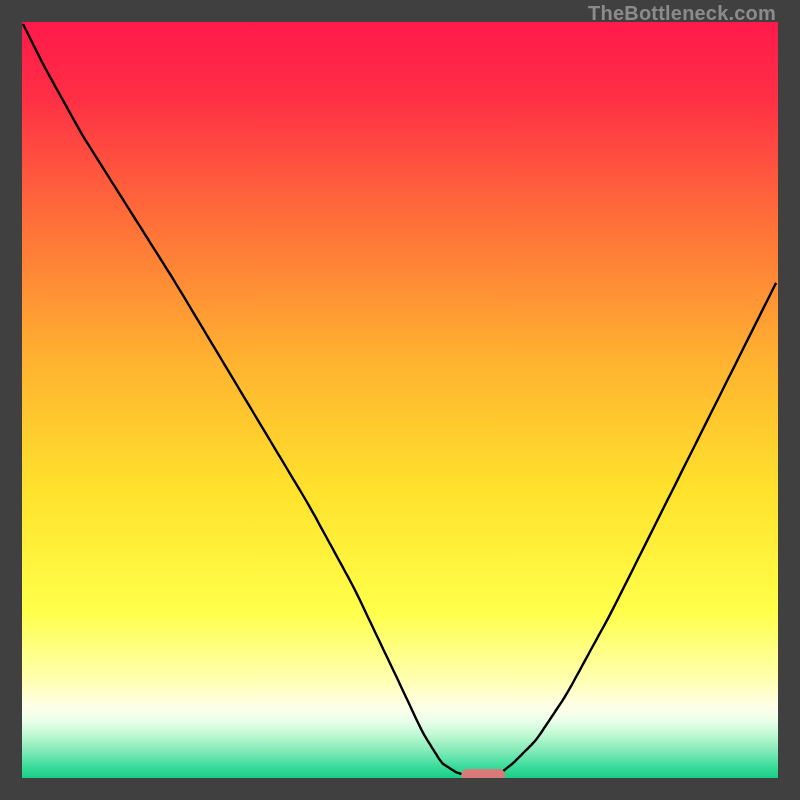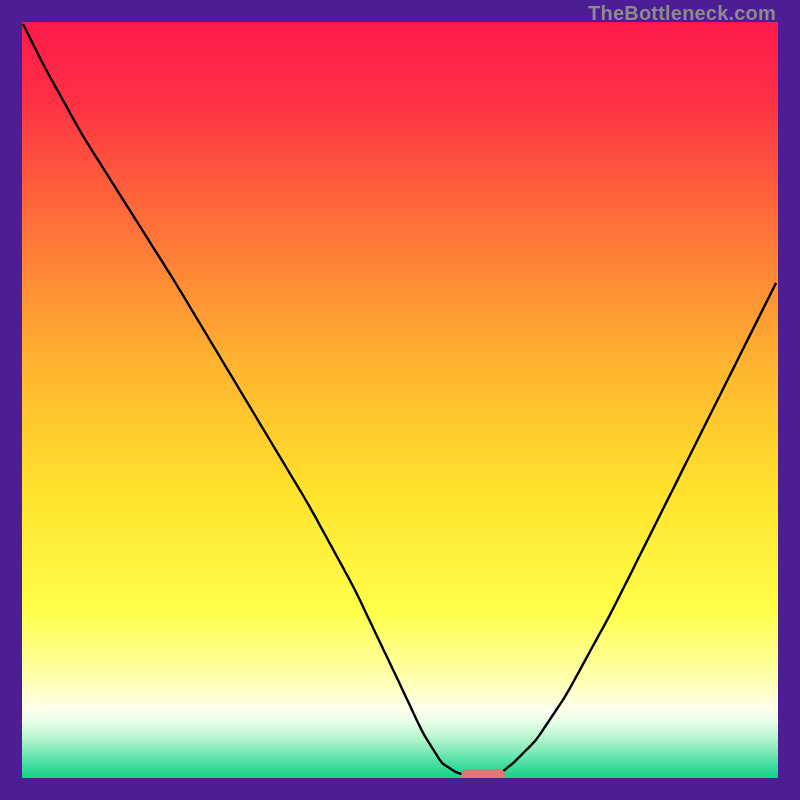--- a/index.html
+++ b/index.html
@@ -9,21 +9,21 @@
     height: 800px;
     background: #000;
     overflow: hidden;
   }
   .frame {
     position: absolute;
     left: 0;
     top: 0;
     width: 800px;
     height: 800px;
-    background: #4c1d95;
+    background: #404040;
   }
   .plot-wrap {
     position: absolute;
     left: 22px;
     top: 22px;
     width: 756px;
     height: 756px;
   }
   .watermark {
     position: absolute;

